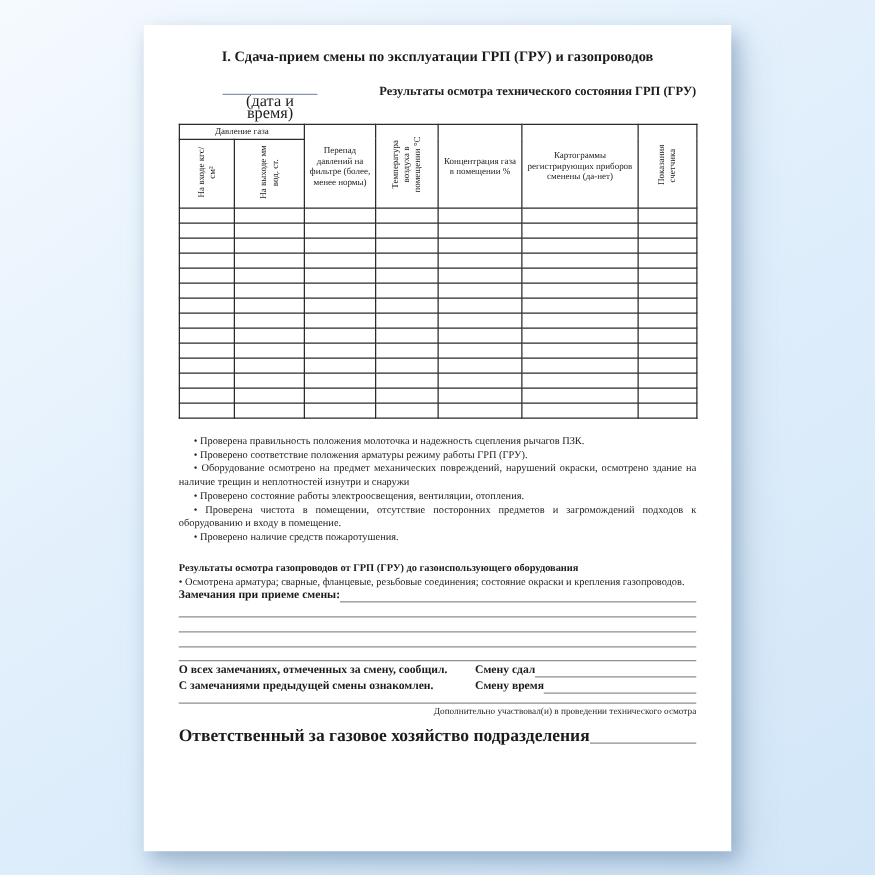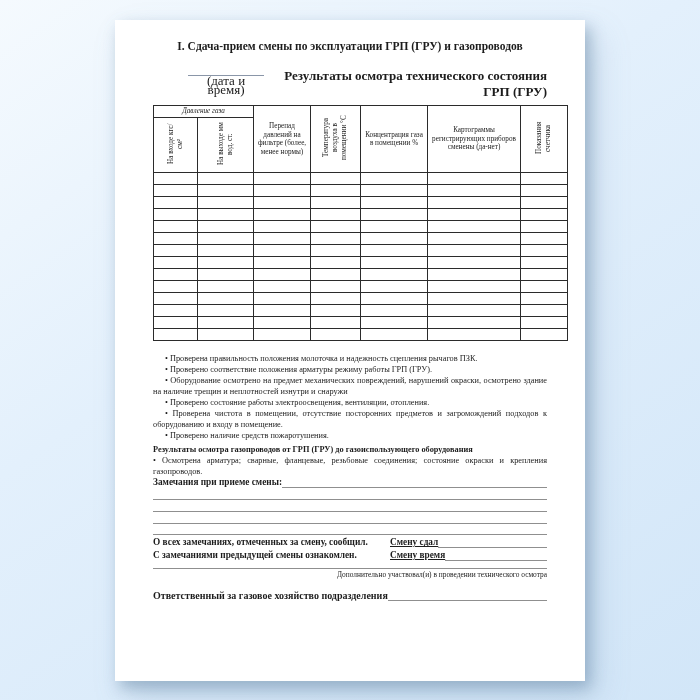--- a/index.html
+++ b/index.html
@@ -5,64 +5,64 @@
   html,body { margin:0; padding:0; }
   body {
     width:700px; height:700px; overflow:hidden;
     font-family:"Liberation Serif","DejaVu Serif",serif;
     background:linear-gradient(145deg,#f5fafe 0%,#e3f0fc 40%,#d2e6f8 100%);
     color:#1c1c1c;
   }
   .stage { position:relative; width:700px; height:700px; }
   .page {
     position:absolute; left:115px; top:20px; width:470px; height:661px;
-    background:#ffffff; box-sizing:border-box; padding:0 38px;
+    background:#ffffff; box-sizing:border-box; padding:0 28px;
     box-shadow:5px 7px 14px rgba(96,128,160,.45), 12px 16px 30px rgba(120,150,185,.25);
   }
   .title {
     margin:19px 0 0 0; text-align:center; font-weight:bold;
     font-size:11.5px; line-height:14px;
   }
   .date-row { display:flex; align-items:flex-start; margin-top:8px; }
   .date-wrap { margin-left:35px; width:76px; text-align:center; }
   .date-line { height:14px; border-bottom:1.4px solid #8a96a8; }
   .date-caption { font-size:13px; line-height:9px; }
   .results-heading {
-    flex:1; text-align:right; font-weight:bold; font-size:13px; margin-top:7px;
+    flex:1; text-align:right; font-weight:bold; font-size:10px; margin-top:7px;
   }
   table.inspection {
     border-collapse:collapse; table-layout:fixed; width:414px; margin-top:5px;
     border:1.5px solid #222;
   }
   table.inspection th, table.inspection td { border:1px solid #2b2b2b; }
   table.inspection th {
     font-weight:normal; font-size:7.2px; line-height:8.6px;
     text-align:center; vertical-align:middle; padding:1px 2px; box-sizing:border-box;
   }
-  th.group-th { height:11px;font-style:italic; }
+  th.group-th { height:11px; }
   tr.vhead-row th { height:54px; }
   .vert {
     writing-mode:vertical-rl; transform:rotate(180deg);
     display:inline-block; height:50px; line-height:9px;
   }
   table.inspection td { height:11px; padding:0; }
   .checklist { margin-top:12px; font-size:8.3px; line-height:11px; text-align:justify; }
   .checklist p { margin:0; text-indent:12px; }
-  .section2 { margin-top:3px; font-size:8.3px; line-height:11px; }
+  .section2 { margin-top:14px; font-size:8.3px; line-height:11px; }
   .section2 .sec2-heading { margin:0; font-weight:bold; }
   .section2 p.sec2-item { margin:0; text-align:justify; }
   .remarks-row { display:flex; align-items:flex-end; font-weight:bold; font-size:9.3px; line-height:11px; }
   .uline { flex:1; border-bottom:1px solid #8f8f8f; min-height:10px; }
   .ruled-lines div { height:10.8px; border-bottom:1px solid #8f8f8f; }
   .sign-row { display:flex; align-items:center; font-weight:bold; font-size:9.3px; line-height:12px; margin-top:1px; }
   .sign-row:first-of-type { margin-top:5px; }
   .sign-left { width:237px; }
-  .sign-right { flex:1; display:flex; align-items:flex-end;text-decoration:underline; }
+  .sign-right { flex:1; display:flex; align-items:flex-end; }
   .participants { margin-top:7px; border-top:1px solid #8f8f8f; text-align:right; font-size:7.4px; line-height:9px; padding-top:1px; }
-  .resp-row { display:flex; align-items:flex-end; margin-top:11px; font-weight:bold; font-size:10px; line-height:11px; }
+  .resp-row { display:flex; align-items:flex-end; margin-top:11px; font-weight:bold; font-size:14px; line-height:11px; }
 </style>
 </head>
 <body>
 
 <div class="stage">
   <div class="page">
 
     <h1 class="title">I. Сдача-прием смены по эксплуатации ГРП (ГРУ) и газопроводов</h1>
 
     <div class="date-row">

